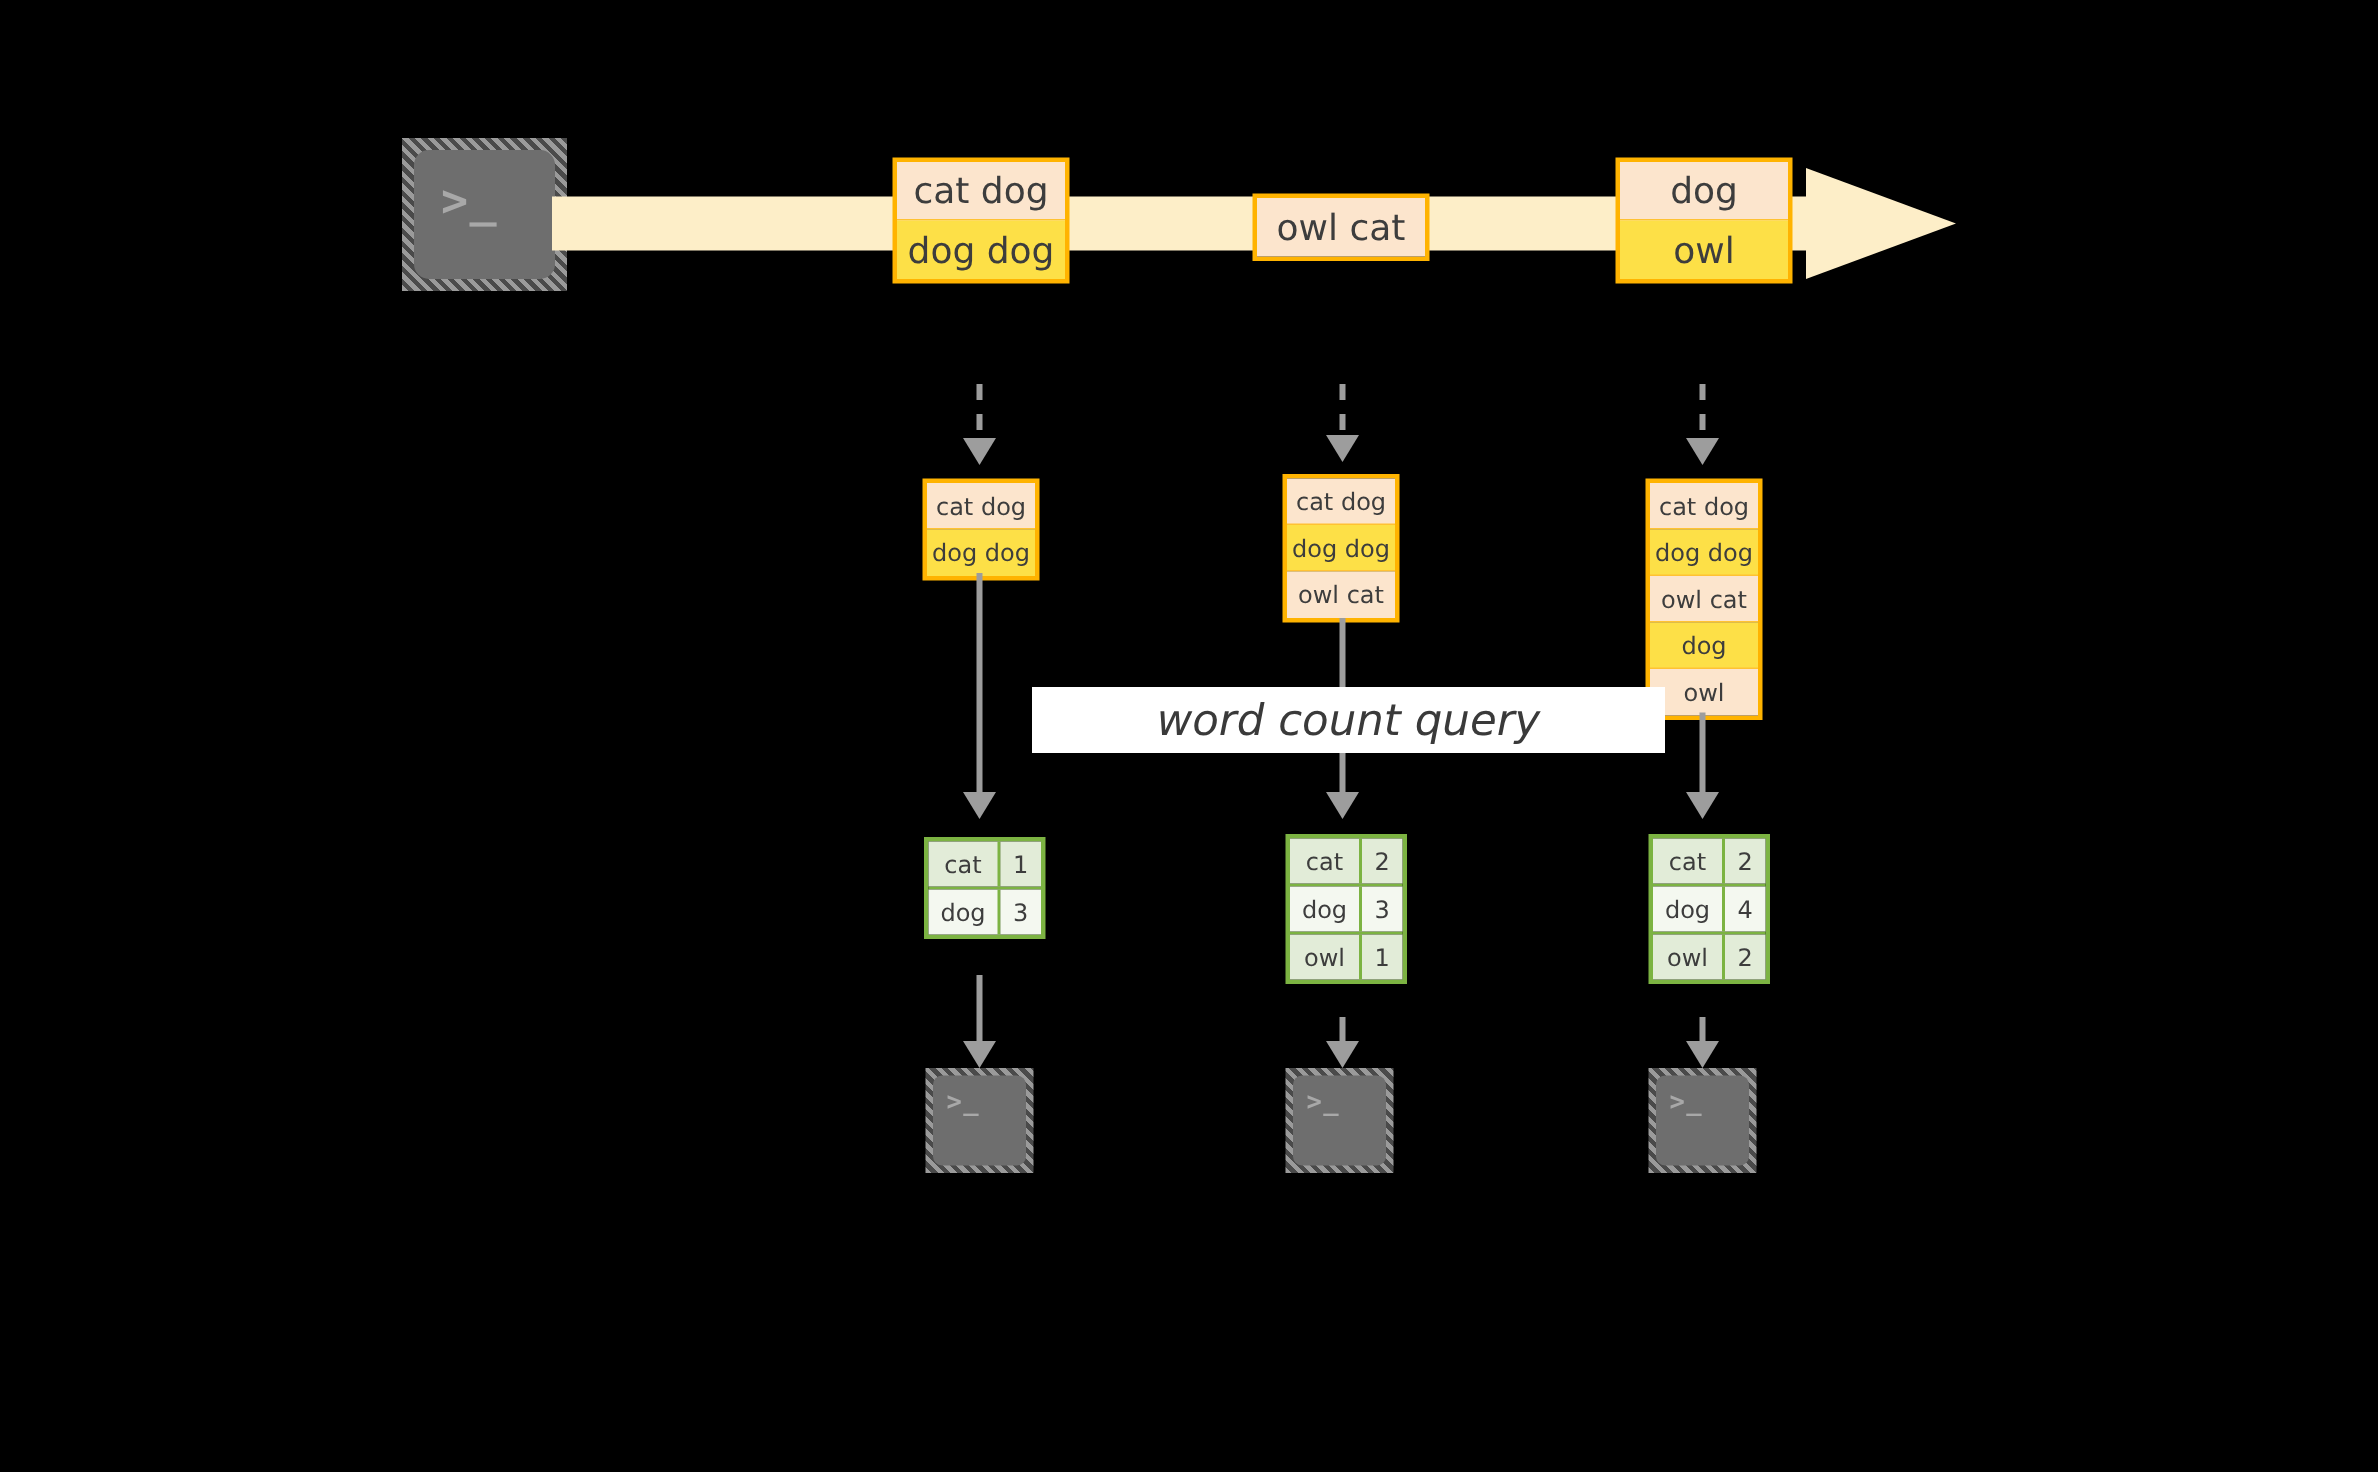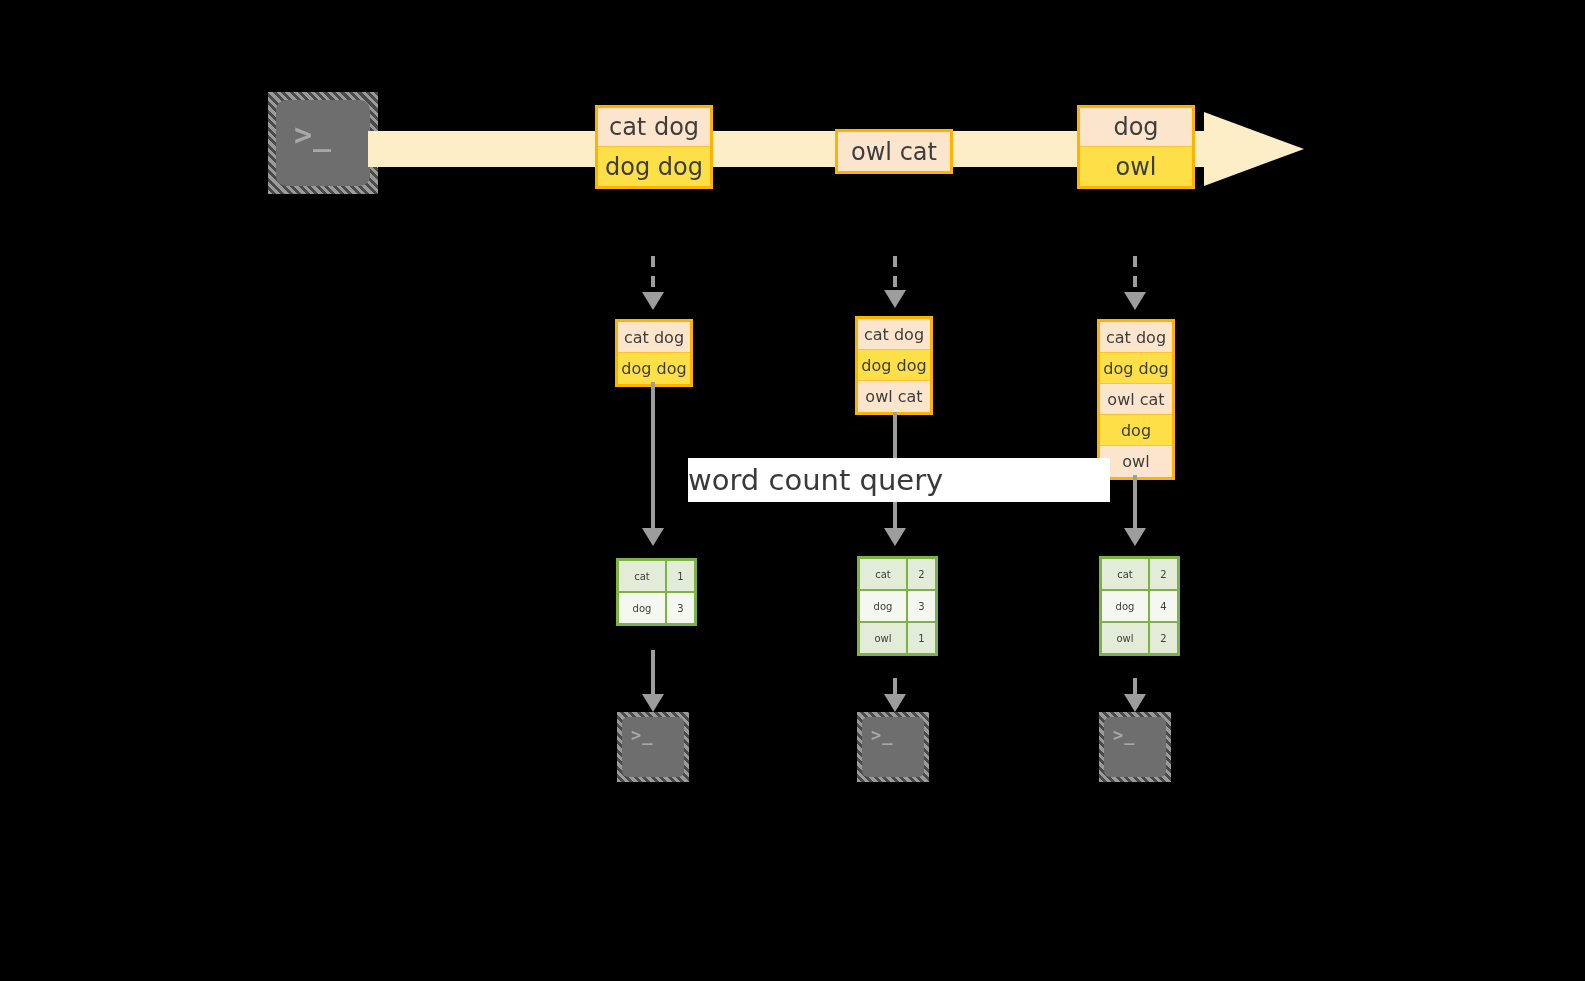--- a/index.html
+++ b/index.html
@@ -51,39 +51,39 @@
   .acc .msg-row{height:31px;font-size:16px;}
   .acc1{left:615px;top:319px;}
   .acc2{left:855px;top:316px;}
   .acc3{left:1097px;top:319px;}
 
   
   .res{position:absolute;box-sizing:border-box;border:3px solid #7cb342;}
   .res-row{display:flex;border-bottom:2px solid #7cb342;}
   .res-row:last-child{border-bottom:none;}
   .res-cell{box-sizing:border-box;display:flex;align-items:center;justify-content:center;
-            height:30px;color:#3d3d3d;font-size:10px;}
+            height:30px;color:#3d3d3d;font-size:16px;}
   .res-cell.k{width:48px;border-right:2px solid #7cb342;}
   .res-cell.v{width:27px;}
   .res-row.dark .res-cell{background:#e2ecd8;}
   .res-row.light .res-cell{background:#f4f8f0;}
   .res1{left:616px;top:558px;}
   .res2{left:857px;top:556px;}
   .res3{left:1099px;top:556px;}
 
   
   .g-line{position:absolute;width:4px;background:#9d9d9d;}
   .g-line.dashed{background:repeating-linear-gradient(to bottom,#9d9d9d 0 11px,transparent 11px 20px);}
   .g-head{position:absolute;width:0;height:0;
           border-left:11px solid transparent;border-right:11px solid transparent;
           border-top:18px solid #9d9d9d;}
 
   
   .banner{position:absolute;left:688px;top:458px;width:422px;height:44px;background:#fff;
-          display:flex;align-items:center;}
+          display:flex;align-items:center;justify-content:center;font-style:italic;}
   .banner span{font-size:29px;color:#3a3a3a;}
 </style>
 </head>
 <body>
 
 <div id="stage">
 
   <div class="term term-big">
     <div class="term-inner">
       <span class="term-prompt">&gt;_</span>

